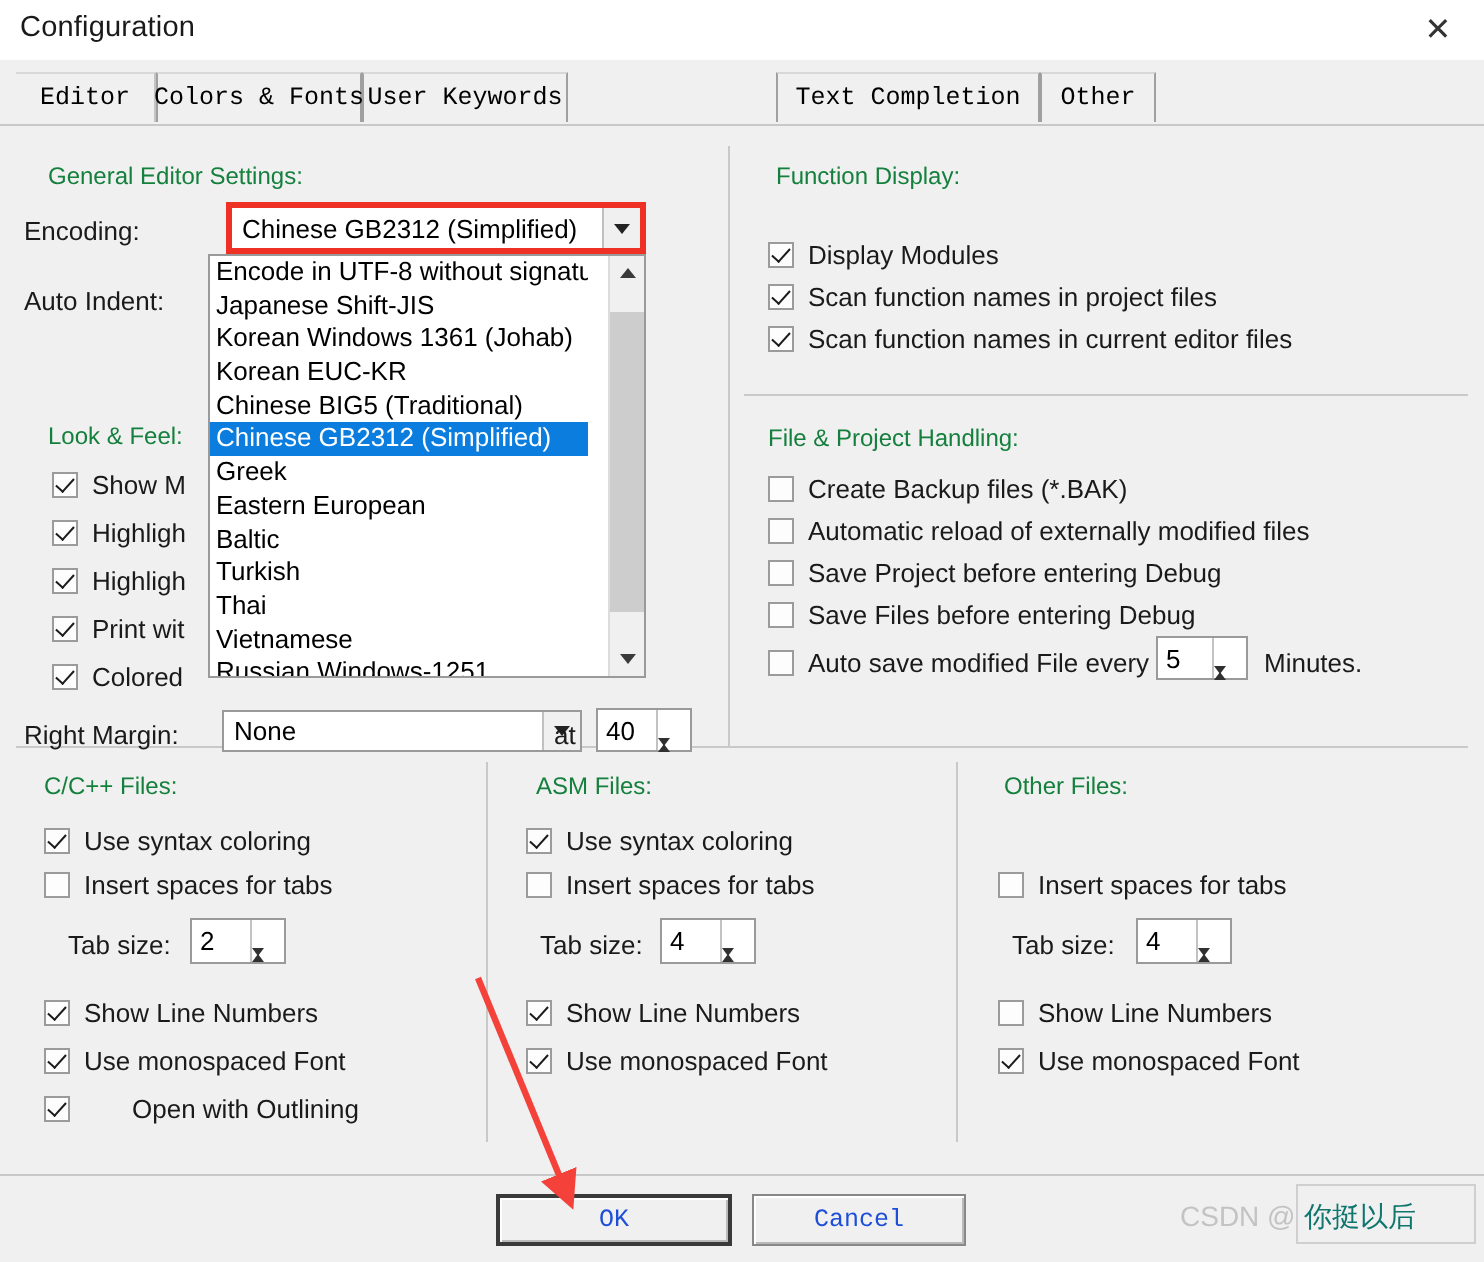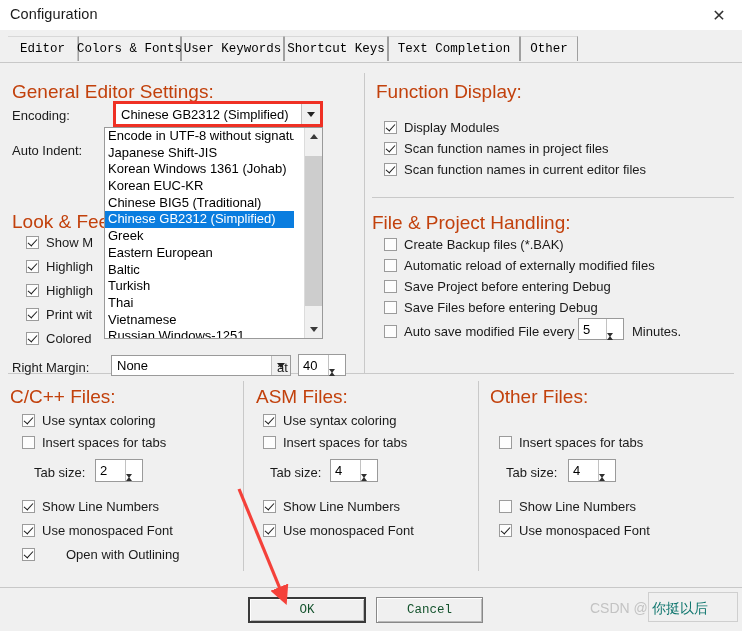--- a/index.html
+++ b/index.html
@@ -93,23 +93,24 @@
     background: #c9c9c9;
   }
   .divider-h {
     position: absolute;
     height: 1px;
     background: #c9c9c9;
   }
 
   .grp-label {
     position: absolute;
-    font-size: 19px;
-    color: #c2410c;
-    white-space: nowrap;
+    font-size: 12px;
+    color: #15803d;
+    white-space: nowrap;
+    margin-left: 12px;
   }
   .lbl {
     position: absolute;
     font-size: 13px;
     color: #1a1a1a;
     white-space: nowrap;
   }
 
   
   .cbrow {
@@ -296,21 +297,21 @@
   .dlgbtn {
     position: absolute;
     top: 9px;
     height: 26px;
     box-sizing: border-box;
     background: #f0f0f0;
     border: 1px solid #888;
     box-shadow: inset 1px 1px 0 #ffffff, inset -1px -1px 0 #b9b9b9;
     font-family: "Liberation Mono", monospace;
     font-size: 12.5px;
-    color: #14532d;
+    color: #1d4ed8;
     display: flex; align-items: center; justify-content: center;
     cursor: default;
   }
   #ok-btn {
     border: 2px solid #3a3a3a;
   }
 
   #watermark {
     position: absolute;
     right: 8px;
@@ -359,23 +360,20 @@
 
   <div id="tabstrip">
     <div class="tab active" style="left:4px; width:70px;">
       <span>Editor</span>
     </div>
     <div class="tab" style="left:74px; width:103px;">
       <span>Colors &amp; Fonts</span>
     </div>
     <div class="tab" style="left:177px; width:103px;">
       <span>User Keywords</span>
-    </div>
-    <div class="tab" style="left:280px; width:104px;">
-      <span>Shortcut Keys</span>
     </div>
     <div class="tab" style="left:384px; width:132px;">
       <span>Text Completion</span>
     </div>
     <div class="tab" style="left:516px; width:58px;">
       <span>Other</span>
     </div>
   </div>
 
   <div id="panel">

